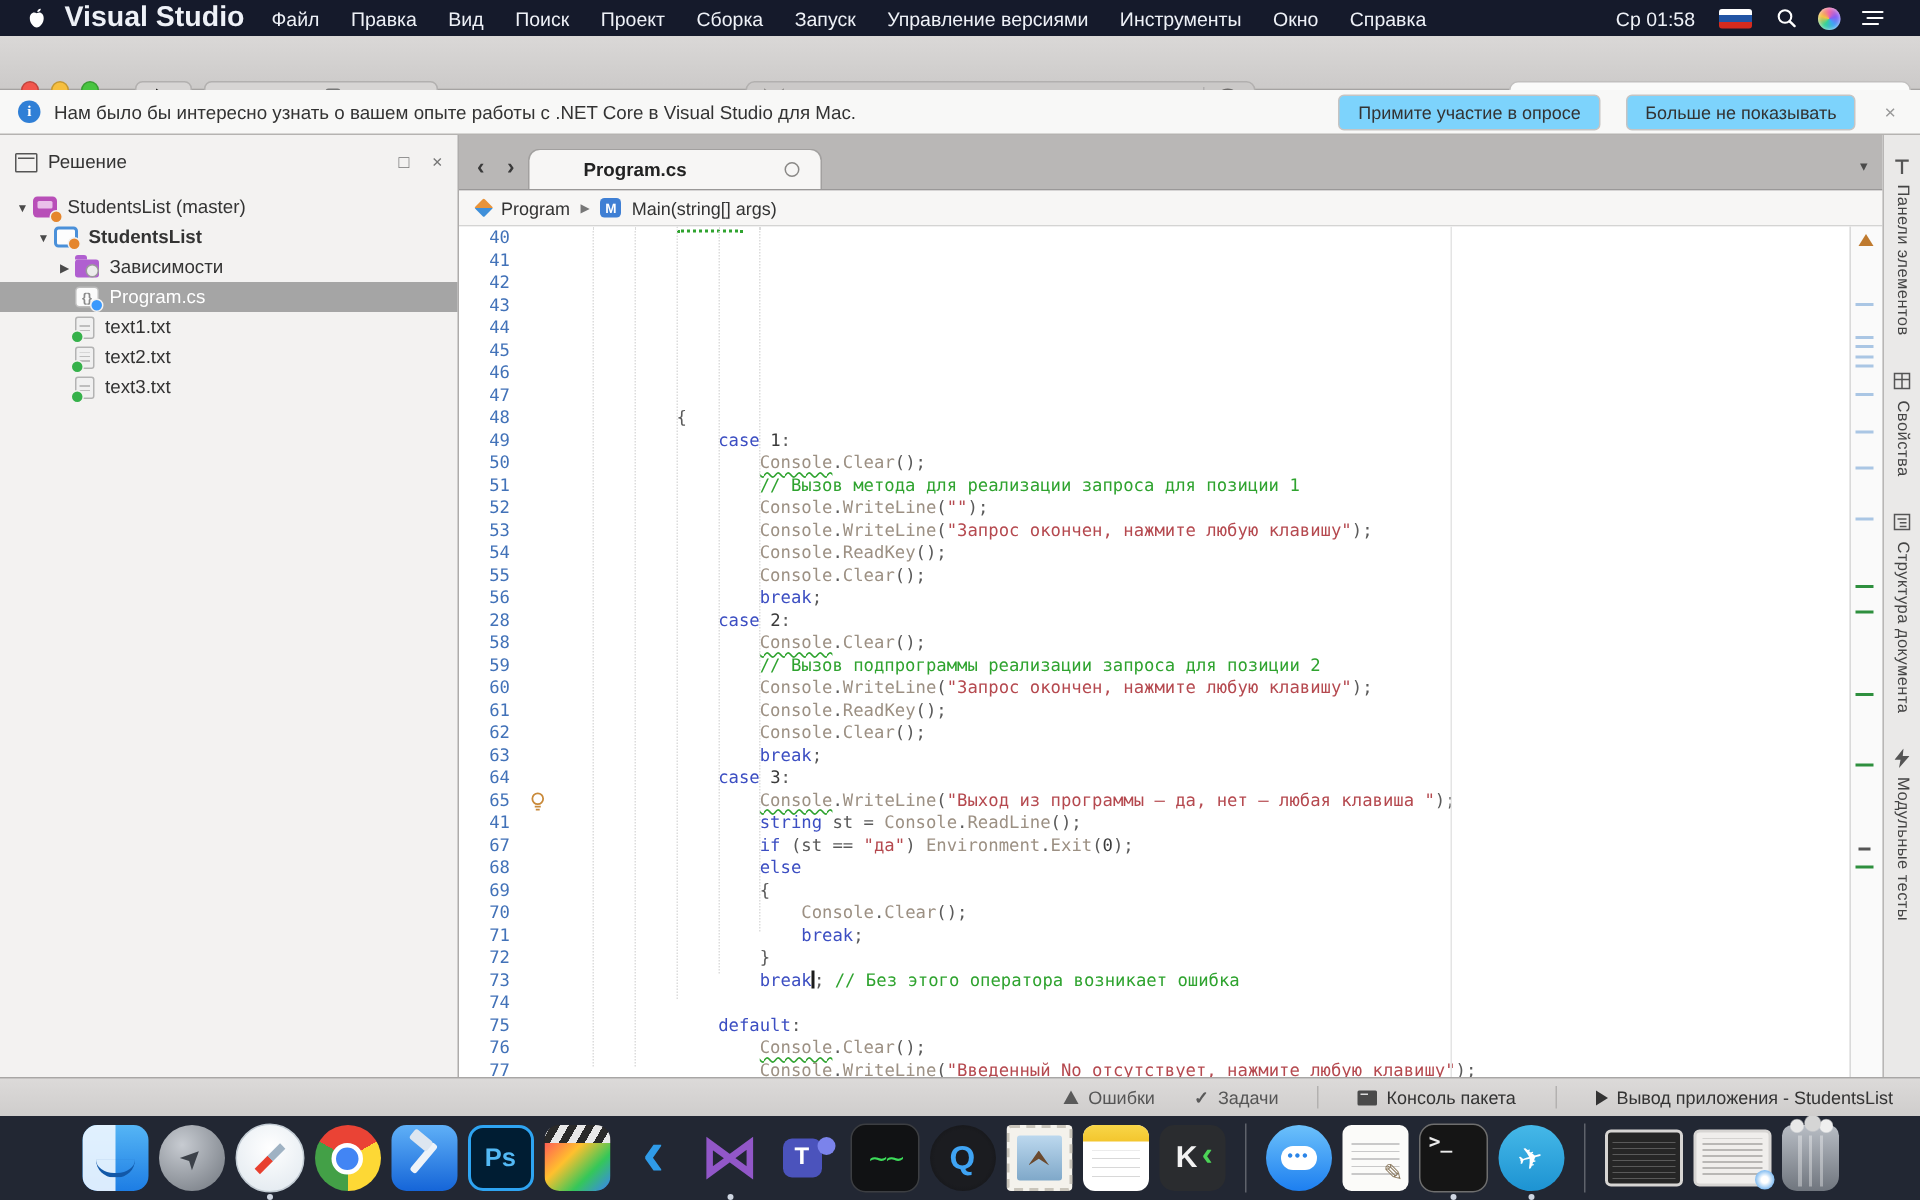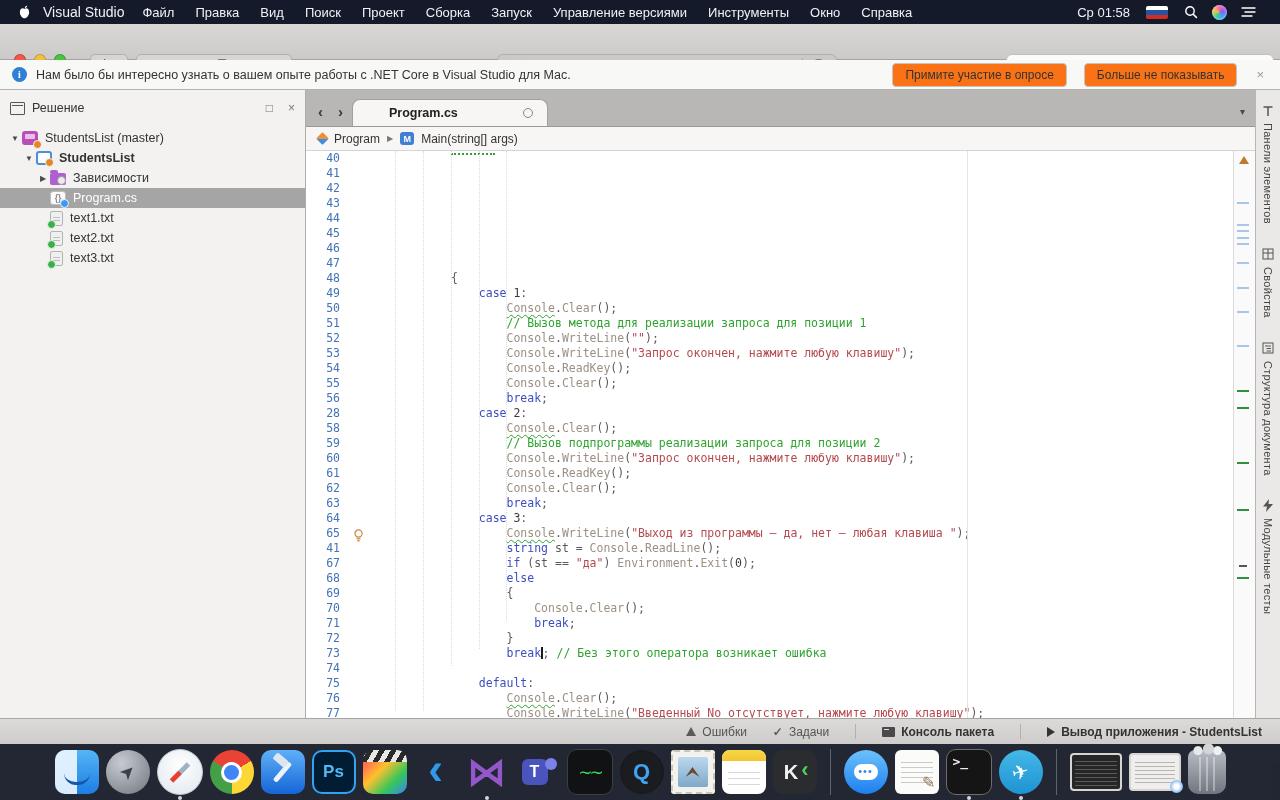--- a/index.html
+++ b/index.html
@@ -2,21 +2,21 @@
 <html><head>
 <meta charset="utf-8">
 <style>
   html,body{margin:0;padding:0}
   body{width:1280px;height:800px;overflow:hidden;position:relative;font-family:"Liberation Sans",sans-serif;background:#e8e6e4;-webkit-font-smoothing:antialiased}
   i{font-style:normal}
 
   
   .menubar{position:absolute;left:0;top:0;width:1280px;height:24px;background:#151a2b;display:flex;align-items:center;color:#eef1f7;font-size:13px;padding:0 10px;box-sizing:border-box}
   .apple{display:flex;align-items:center;margin:0 12px 0 8px}
-  .appname{font-weight:normal;margin-right:18px;font-size:14px}
+  .appname{font-weight:bold;margin-right:18px;font-size:19px}
   .mitem{margin-right:21px;white-space:nowrap}
   .mspacer{flex:1}
   .mtime{margin-right:16px;white-space:nowrap}
   .flag{width:22px;height:13px;border-radius:2px;overflow:hidden;background:linear-gradient(#ffffff 0 33%,#2255a4 33% 66%,#d52b1e 66%);margin-right:16px;flex:none}
   .mic{display:flex;align-items:center;margin-right:14px}
   .siri{width:15px;height:15px;border-radius:50%;background:conic-gradient(#f066a8,#8a5cf5,#3fa4f4,#35d49a,#f5c242,#f066a8);margin-right:14px;flex:none;box-shadow:inset 0 0 3px rgba(255,255,255,.7)}
 
   
   .toolbar{position:absolute;left:0;top:24px;width:1280px;height:36px;background:linear-gradient(#dad8d7,#cccac9);border-bottom:1px solid #a5a3a2;box-sizing:border-box}
   .tl{position:absolute;top:30px;width:12px;height:12px;border-radius:50%;box-sizing:border-box;border:0.5px solid rgba(0,0,0,.2)}
@@ -37,21 +37,21 @@
   .psep{width:1px;height:16px;background:#b0aeae}
   .updico{width:13px;height:13px;border:1.5px solid #6e6c6b;border-radius:50%;color:#6e6c6b;font-size:9px;line-height:13px;text-align:center;font-weight:bold}
   .search{position:absolute;left:1006px;top:30px;width:268px;height:24px;background:#fbfbfa;border:1px solid #c2c0bf;border-radius:6px;box-sizing:border-box;display:flex;align-items:center;padding:0 8px;gap:5px}
   .search input{border:none;outline:none;background:transparent;font-size:12px;color:#444;width:100%;font-family:"Liberation Sans",sans-serif}
   .search input::placeholder{color:#aeacab}
 
   
   .notif{position:absolute;left:0;top:60px;width:1280px;height:30px;background:#f8f8f7;border-bottom:1px solid #b5b3b1;box-sizing:border-box;display:flex;align-items:center;padding:0 12px;gap:9px}
   .infoico{width:15px;height:15px;border-radius:50%;background:#2f7fd6;color:#fff;font-size:10px;font-weight:bold;text-align:center;line-height:15px;font-family:"Liberation Serif",serif;flex:none}
   .ntext{font-size:12.5px;color:#333;flex:1}
-  .nbtn{height:22px;padding:0 12px;background:#f97316;border:1px solid #c6c4c3;border-radius:4px;font-size:12px;color:#333;display:flex;align-items:center;margin-left:8px;white-space:nowrap}
+  .nbtn{height:22px;padding:0 12px;background:#7dd3fc;border:1px solid #c6c4c3;border-radius:4px;font-size:12px;color:#333;display:flex;align-items:center;margin-left:8px;white-space:nowrap}
   .nclose{color:#999;font-size:13px;margin:0 4px 0 10px}
 
   
   #solution{position:absolute;left:0;top:90px;width:306px;bottom:82px;background:#f3f2f1;border-right:1px solid #aeacab;box-sizing:border-box}
   .sol-h{height:36px;display:flex;align-items:center;padding:0 10px;gap:7px}
   .ph-ic{width:13px;height:11px;border:1.5px solid #555;border-radius:1px;position:relative;flex:none}
   .ph-ic::before{content:"";position:absolute;left:1px;right:1px;top:2px;height:1.5px;background:#555}
   .sol-t{font-size:12.5px;color:#333;font-weight:normal;flex:1}
   .ph-btn{color:#777;font-size:12px;margin-left:8px}
   #tree{position:absolute;left:0;right:0;top:38px}
@@ -111,21 +111,21 @@
 
   
   #sidetabs{position:absolute;left:1255px;width:25px;top:90px;bottom:82px;background:#eae9e8;border-left:1px solid #b8b6b5;box-sizing:border-box;display:flex;flex-direction:column;align-items:center;padding-top:14px}
   .stab{display:flex;flex-direction:column;align-items:center;gap:6px;margin-bottom:24px}
   .stlab{writing-mode:vertical-rl;font-size:11px;color:#454545;letter-spacing:.3px;white-space:nowrap}
   .stico{width:13px;height:13px;display:flex;align-items:center;justify-content:center}
 
   
   #statusbar{position:absolute;left:0;top:718px;width:1280px;height:26px;background:linear-gradient(#dcdad9,#cfcdcc);border-top:1px solid #a8a6a5;box-sizing:border-box;display:flex;align-items:center;justify-content:flex-end;padding-right:18px;gap:26px;font-size:12px}
   .sbi{display:flex;align-items:center;gap:6px;color:#555}
-  .sbi.bold{color:#333;font-weight:bold}
+  .sbi.bold{color:#333;font-weight:normal}
   .ic-warn{width:0;height:0;border-left:5px solid transparent;border-right:5px solid transparent;border-bottom:9px solid #5a5a5a}
   .ic-check{color:#5a5a5a;font-size:12px;font-weight:bold}
   .ic-pkg{width:13px;height:10px;background:#4a4a4a;border-radius:1px;position:relative}
   .ic-pkg::before{content:"";position:absolute;left:2px;top:2px;width:5px;height:1.5px;background:#ddd}
   .ic-play{width:0;height:0;border-top:5px solid transparent;border-bottom:5px solid transparent;border-left:8px solid #333}
   .sbsep{width:1px;height:15px;background:#b3b1b0}
 
   
   #dock{position:absolute;left:0;top:744px;width:1280px;height:56px;background:rgba(23,28,41,.95);display:flex;align-items:center;justify-content:center;gap:7px;box-sizing:border-box}
   .di{width:44px;height:44px;border-radius:10px;position:relative;flex:none;display:flex;align-items:center;justify-content:center}

